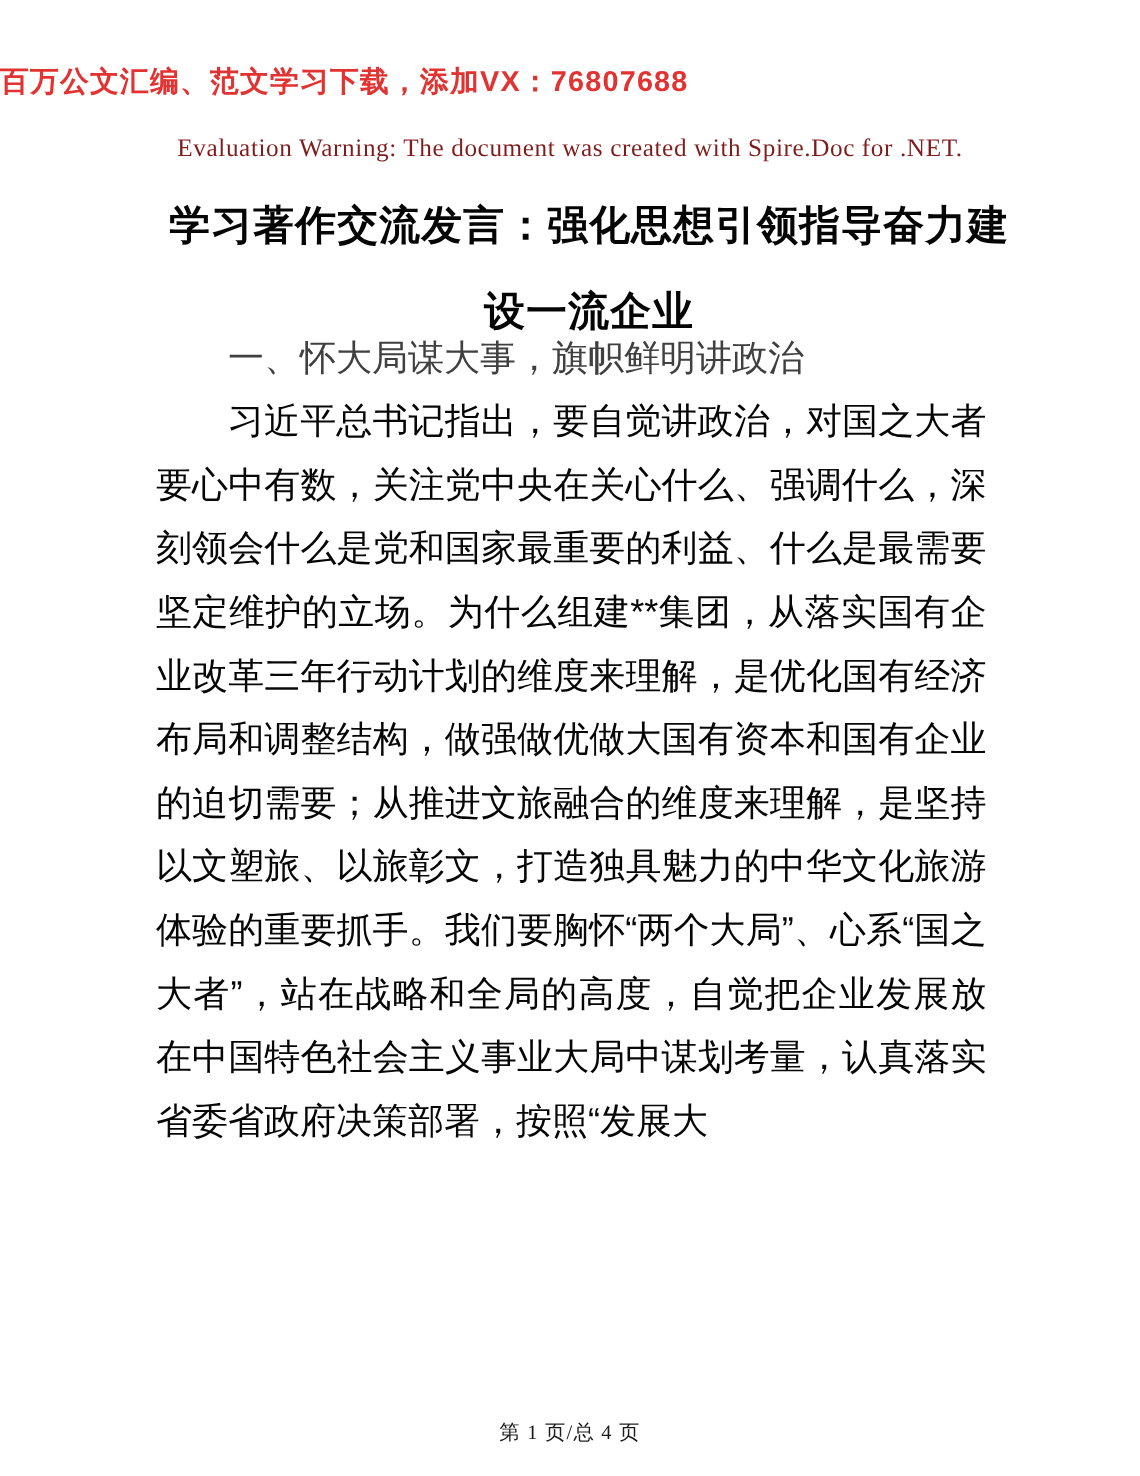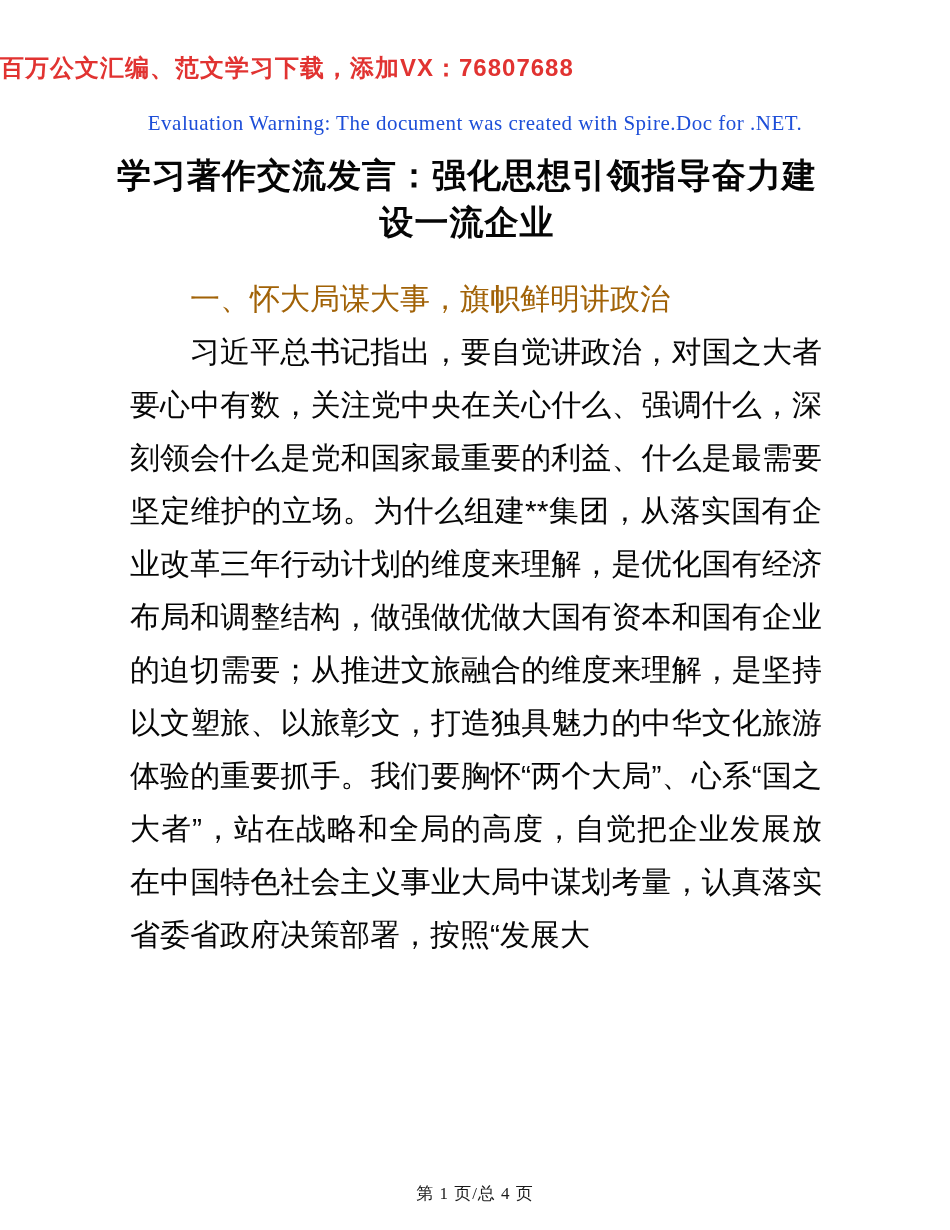--- a/index.html
+++ b/index.html
@@ -26,35 +26,35 @@
     font-weight: 600;
     letter-spacing: 1px;
     white-space: nowrap;
   }
   .eval-warning {
     position: absolute;
     top: 111px;
     left: 0;
     width: 100%;
     text-align: center;
-    color: #1d4ed8;
+    color: #7f1d1d;
     font-family: "Liberation Serif", "DejaVu Serif", serif;
     font-size: 21px;
     letter-spacing: 0.5px;
     white-space: nowrap;
   }
   .doc-title {
     position: absolute;
     top: 152px;
-    left: 110px;
+    left: 134px;
     width: 714px;
     text-align: center;
     font-size: 34px;
     font-weight: 700;
-    line-height: 47px;
+    line-height: 72px;
     letter-spacing: 1px;
     color: #050505;
   }
   .doc-body {
     position: absolute;
     top: 258px;
     left: 130px;
     width: 692px;
     font-size: 30px;
     line-height: 53px;
@@ -64,21 +64,21 @@
   .doc-body p {
     margin: 0;
     text-indent: 2em;
   }
   .section-heading {
     margin: 0;
     margin-top: 14px !important;
     text-indent: 2em;
     font-size: 30px;
     line-height: 53px;
-    color: #a16207;
+    color: #404040;
   }
   .page-footer {
     position: absolute;
     top: 1182px;
     left: 0;
     width: 100%;
     text-align: center;
     font-family: "Liberation Serif", "DejaVu Serif", serif;
     font-size: 17px;
     letter-spacing: 1px;

